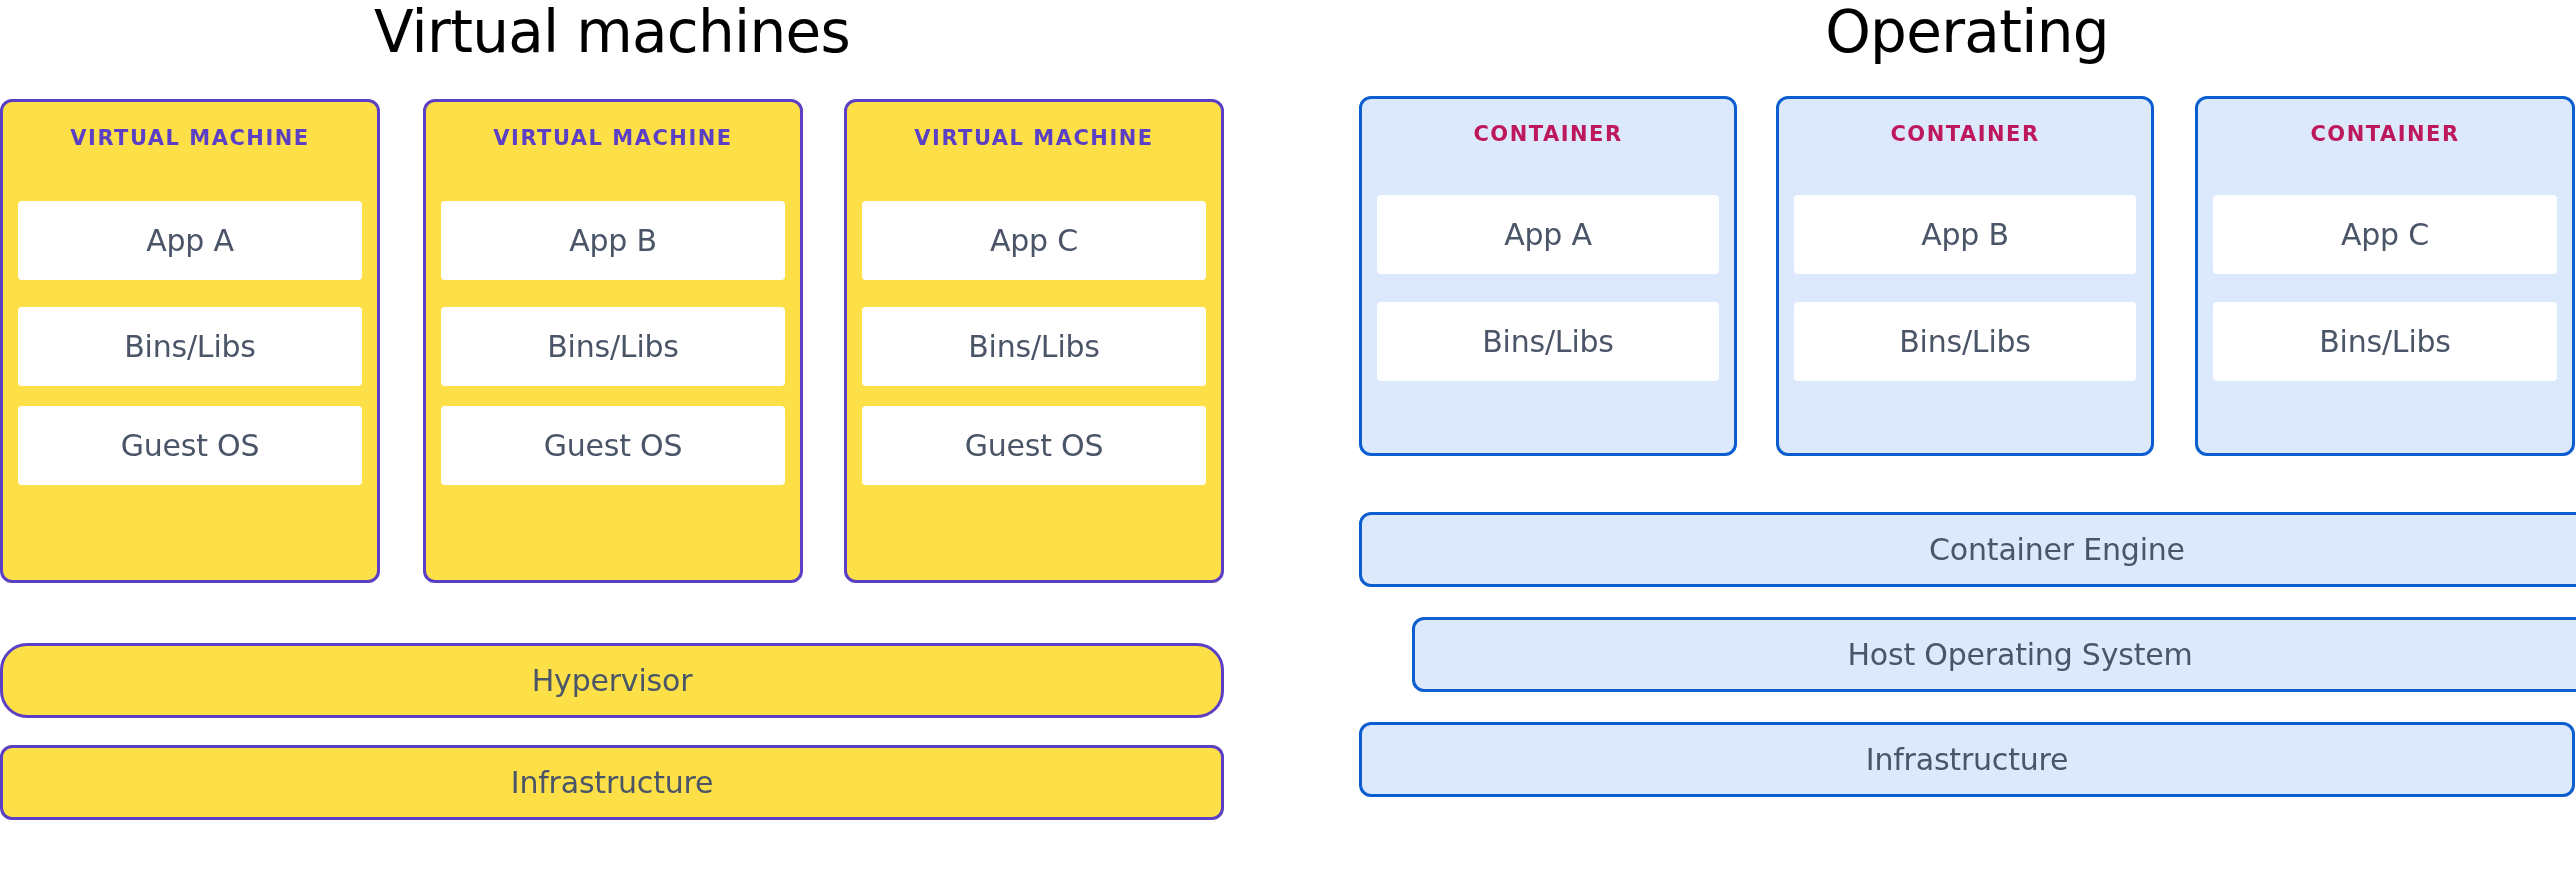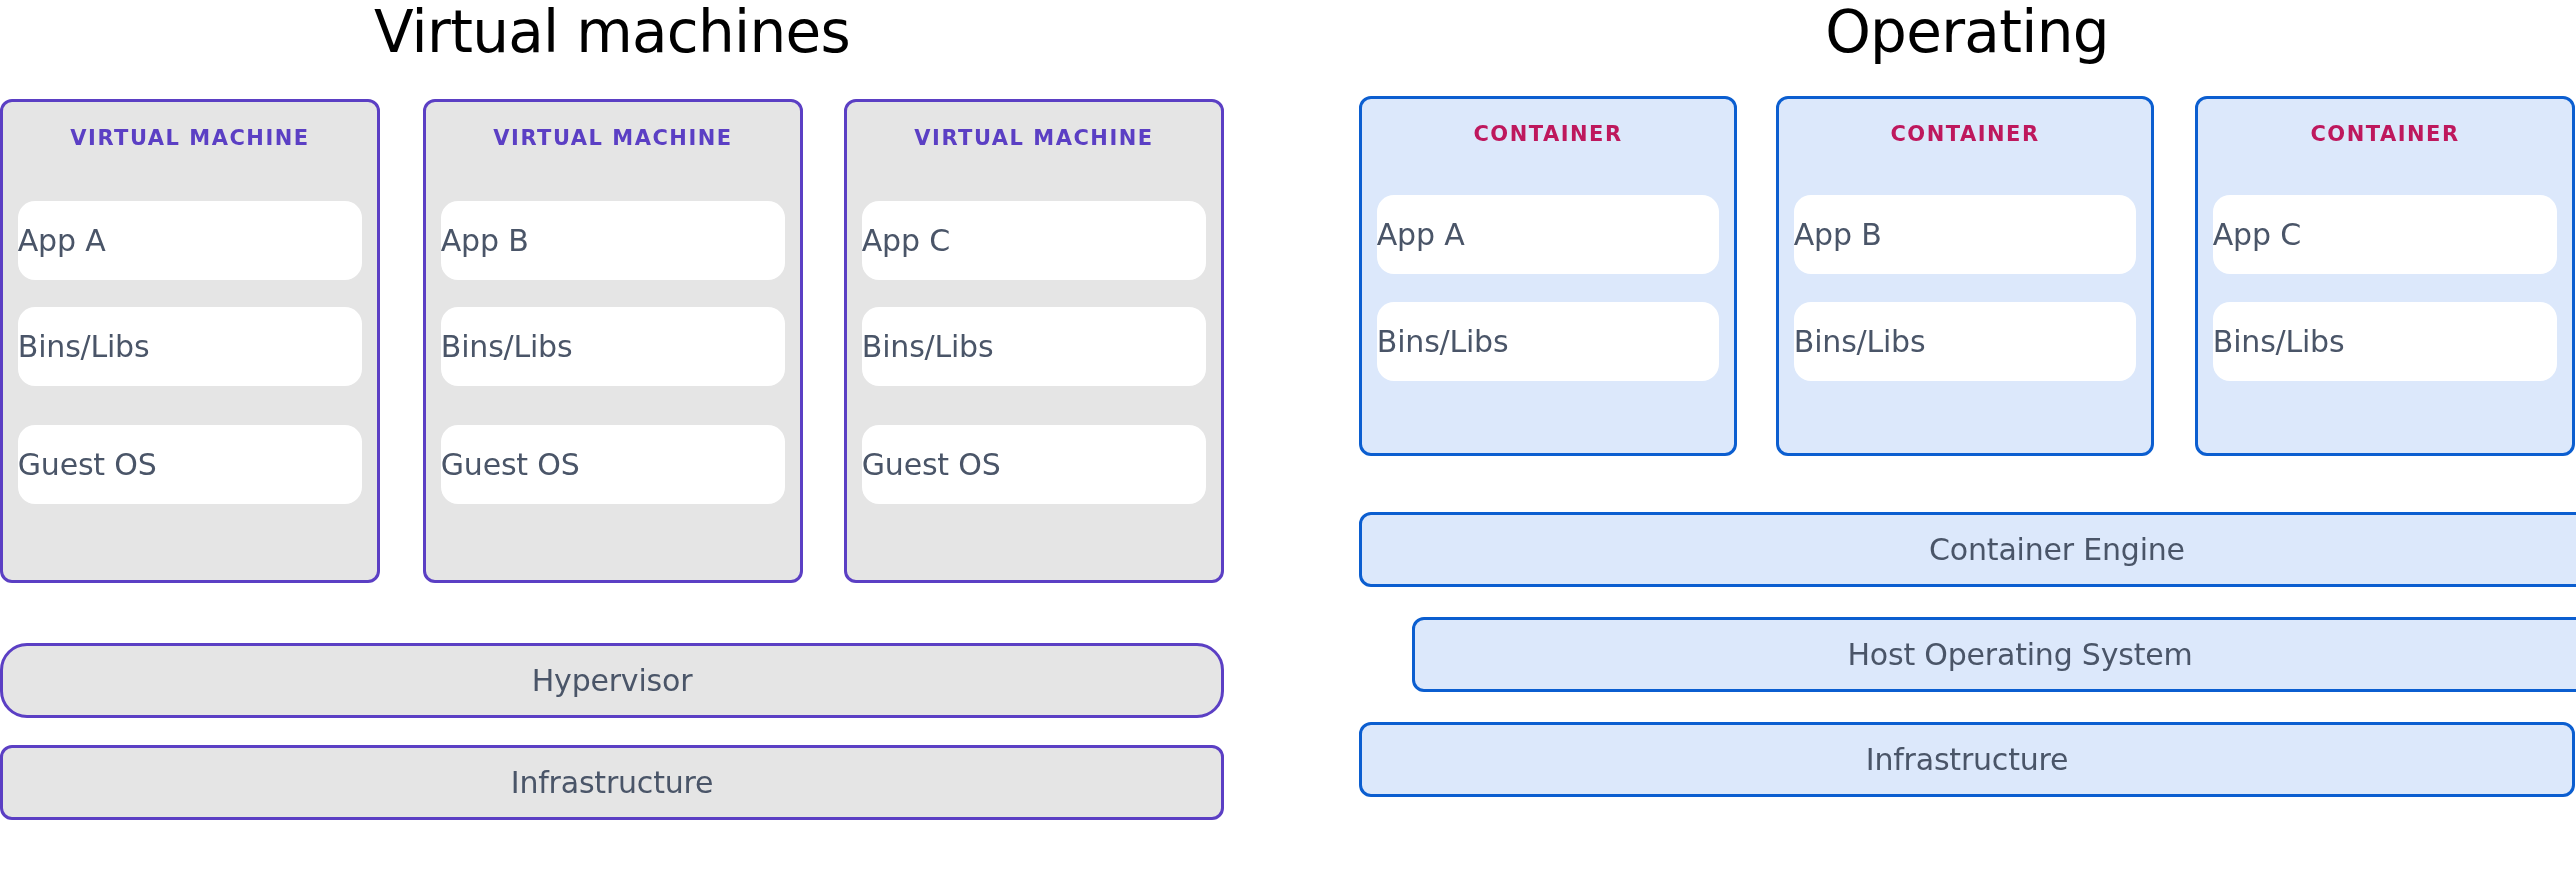--- a/index.html
+++ b/index.html
@@ -42,21 +42,21 @@
     position: absolute;
     box-sizing: border-box;
     border-radius: 12px;
     display: flex;
     flex-direction: column;
     align-items: stretch;
   }
 
   
   .theme-vm {
-    background: #e5e5e5;
+    background: #fde047;
     border: 3.4px solid #5b3fc4;
   }
   .theme-vm .group-label {
     color: #5b3fc4;
   }
 
   
   .theme-ct {
     background: #dce8fb;
     border: 3.4px solid #0b5ed0;
@@ -71,23 +71,24 @@
     font-weight: 700;
     font-size: 21px;
     letter-spacing: 1.5px;
     text-align: center;
     white-space: nowrap;
   }
 
   
   .tile {
     background: #ffffff;
-    border-radius: 17px;
+    border-radius: 4px;
     display: flex;
     align-items: center;
+    justify-content: center;
     box-sizing: border-box;
   }
   .tile-label {
     font-family: "DejaVu Sans", sans-serif;
     font-weight: 400;
     font-size: 30px;
     color: #4a5568;
     white-space: nowrap;
     letter-spacing: -0.2px;
   }
@@ -115,21 +116,21 @@
   }
   .vm-card .group-label { margin-top: 24px; }
   .vm-card .tile {
     position: absolute;
     left: 14.8px;
     right: 14.8px;
     height: 79px;
   }
   .vm-card .tile.t0 { top: 99px; }
   .vm-card .tile.t1 { top: 205px; }
-  .vm-card .tile.t2 { top: 323px; }
+  .vm-card .tile.t2 { top: 304px; }
 
   #vm-card-0 { left: 0px;    width: 380px; }
   #vm-card-1 { left: 423px;  width: 380px; }
   #vm-card-2 { left: 844px; width: 380px; }
 
   
   #vm-bar-hypervisor     { left: 0px; top: 643px;  width: 1224px; height: 75px; border-radius: 27px; }
   #vm-bar-infrastructure { left: 0px; top: 745px; width: 1224px; height: 75px; }
 
   

